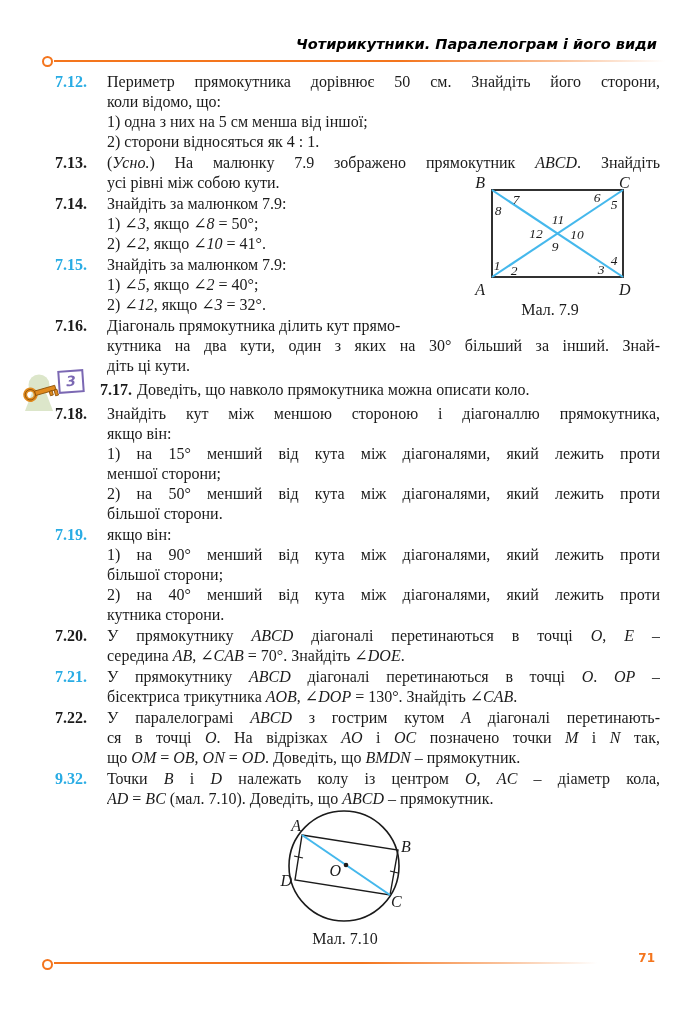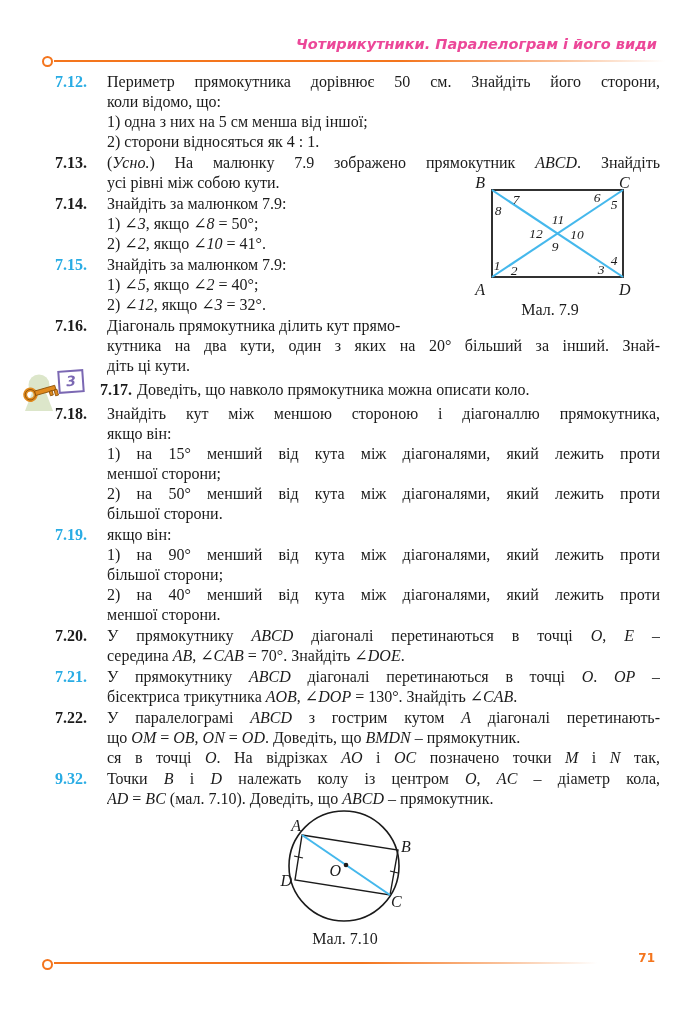--- a/index.html
+++ b/index.html
@@ -4,21 +4,21 @@
 <style>
   html,body{margin:0;padding:0;background:#ffffff;}
   .page{
     position:relative;width:695px;height:1030px;background:#ffffff;overflow:hidden;
     font-family:"Liberation Serif","DejaVu Serif",serif;font-size:16px;color:#1b1b1b;
   }
   
   .header-title{
     position:absolute;top:36px;right:38px;
     font-family:"DejaVu Sans","Liberation Sans",sans-serif;
-    font-weight:bold;font-style:italic;font-size:14.5px;color:#ec4899;
+    font-weight:bold;font-style:italic;font-size:14.5px;color:#000000;
   }
   .header-rule{
     position:absolute;top:60px;left:54px;width:630px;height:2px;
     background:linear-gradient(to right,#f4751d 0%,#f4751d 55%,rgba(244,117,29,0.45) 80%,rgba(244,117,29,0) 97%);
   }
   .rule-dot{
     position:absolute;width:7px;height:7px;border:2.5px solid #f4751d;border-radius:50%;background:#fff;
   }
   .rule-dot.top{top:56px;left:42px;}
   .rule-dot.bottom{top:959px;left:42px;}
@@ -99,21 +99,21 @@
         <div>
           <div class="pline">Знайдіть за малюнком 7.9:</div>
           <div class="pline">1) ∠<i>5</i>, якщо ∠<i>2</i> = 40°;</div>
           <div class="pline">2) ∠<i>12</i>, якщо ∠<i>3</i> = 32°.</div>
         </div>
       </div>
       <div class="problem">
         <span class="pnum">7.16.</span>
         <div>
           <div class="pline">Діагональ прямокутника ділить кут прямо-</div>
-          <div class="pline j">кутника на два кути, один з яких на 20° більший за інший. Знай-</div>
+          <div class="pline j">кутника на два кути, один з яких на 30° більший за інший. Знай-</div>
           <div class="pline">діть ці кути.</div>
         </div>
       </div>
       <div class="problem badged">
         <span class="pnum">7.17.</span>
         <div>
           <div class="pline">Доведіть, що навколо прямокутника можна описати коло.</div>
         </div>
       </div>
       <div class="problem">
@@ -127,43 +127,43 @@
           <div class="pline">більшої сторони.</div>
         </div>
       </div>
       <div class="problem">
         <span class="pnum blue">7.19.</span>
         <div>
           <div class="pline">якщо він:</div>
           <div class="pline j">1) на 90° менший від кута між діагоналями, який лежить проти</div>
           <div class="pline">більшої сторони;</div>
           <div class="pline j">2) на 40° менший від кута між діагоналями, який лежить проти</div>
-          <div class="pline">меншої сторони.</div>
+          <div class="pline">кутника сторони.</div>
         </div>
       </div>
       <div class="problem">
         <span class="pnum">7.20.</span>
         <div>
           <div class="pline j">У прямокутнику <i>ABCD</i> діагоналі перетинаються в точці <i>O</i>, <i>E</i> –</div>
           <div class="pline">середина <i>AB</i>, ∠<i>CAB</i> = 70°. Знайдіть ∠<i>DOE</i>.</div>
         </div>
       </div>
       <div class="problem">
         <span class="pnum blue">7.21.</span>
         <div>
           <div class="pline j">У прямокутнику <i>ABCD</i> діагоналі перетинаються в точці <i>O</i>. <i>OP</i> –</div>
           <div class="pline">бісектриса трикутника <i>AOB</i>, ∠<i>DOP</i> = 130°. Знайдіть ∠<i>CAB</i>.</div>
         </div>
       </div>
       <div class="problem">
         <span class="pnum">7.22.</span>
         <div>
           <div class="pline j">У паралелограмі <i>ABCD</i> з гострим кутом <i>A</i> діагоналі перетинають-</div>
+          <div class="pline j">ся в точці <i>O</i>. На відрізках <i>AO</i> і <i>OC</i> позначено точки <i>M</i> і <i>N</i> так,</div>
           <div class="pline">що <i>OM</i> = <i>OB</i>, <i>ON</i> = <i>OD</i>. Доведіть, що <i>BMDN</i> – прямокутник.</div>
-          <div class="pline j">ся в точці <i>O</i>. На відрізках <i>AO</i> і <i>OC</i> позначено точки <i>M</i> і <i>N</i> так,</div>
         </div>
       </div>
       <div class="problem">
         <span class="pnum blue">9.32.</span>
         <div>
           <div class="pline j">Точки <i>B</i> і <i>D</i> належать колу із центром <i>O</i>, <i>AC</i> – діаметр кола,</div>
           <div class="pline"><i>AD</i> = <i>BC</i> (мал. 7.10). Доведіть, що <i>ABCD</i> – прямокутник.</div>
         </div>
       </div>
     </div>

